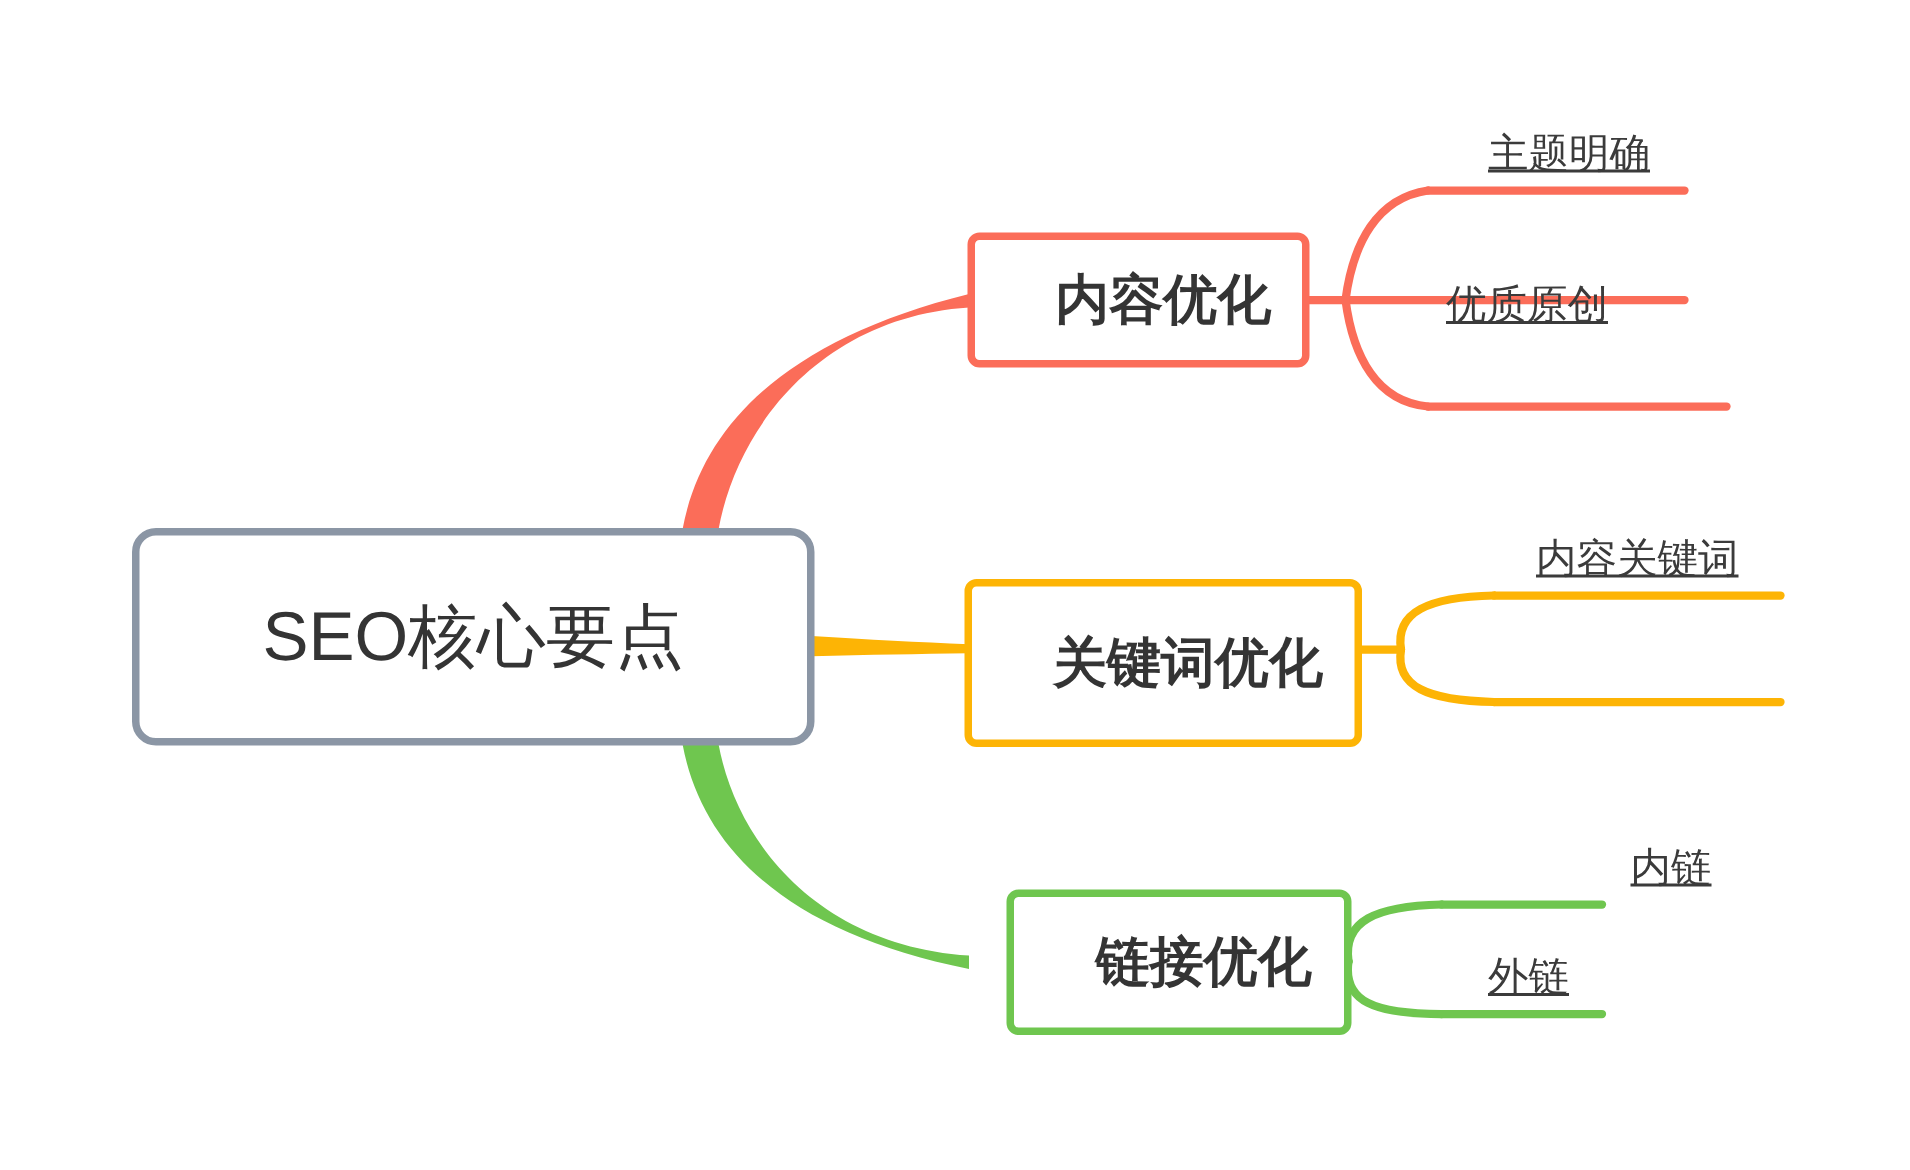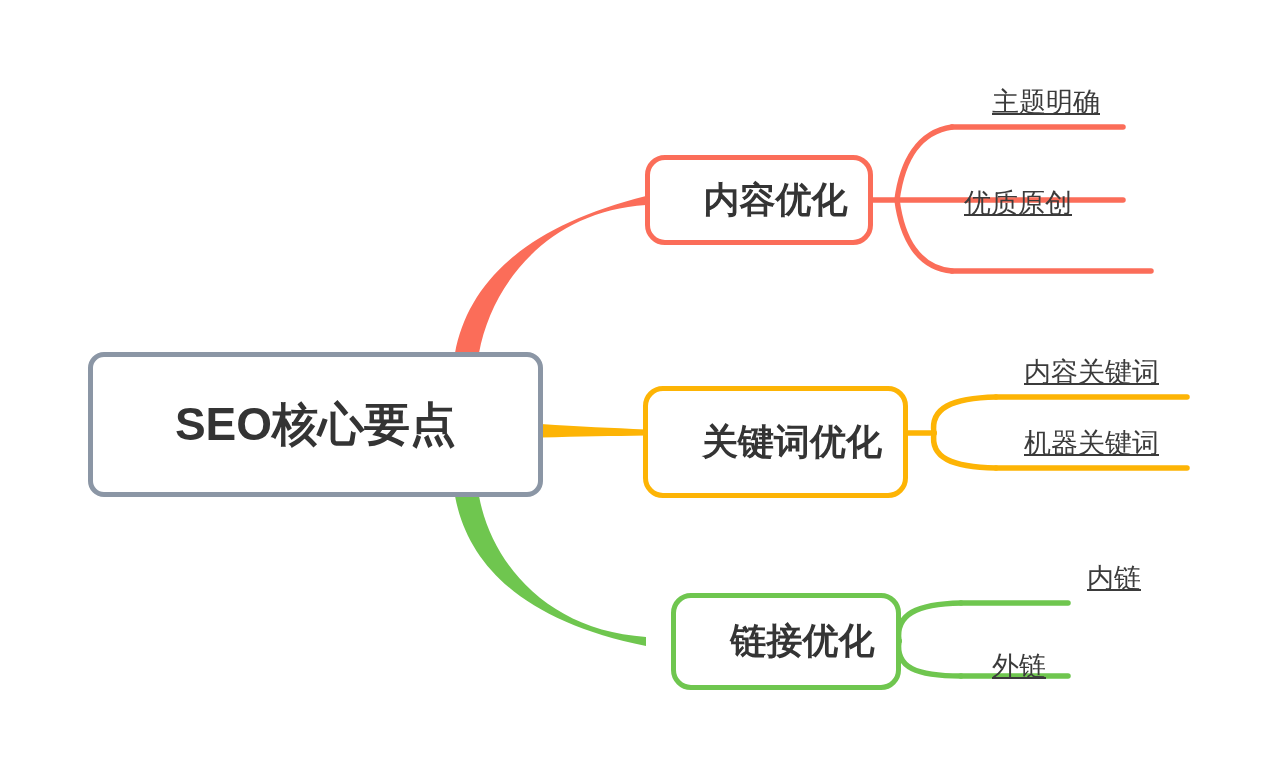--- a/index.html
+++ b/index.html
@@ -31,24 +31,24 @@
     color: #343434;
     white-space: nowrap;
     cursor: default;
   }
   .node-root {
     left: 88px; top: 352px;
     width: 455px; height: 145px;
     border: 5px solid #8b96a5;
     border-radius: 16px;
     font-size: 46px;
-    font-weight: bold;
+    font-weight: normal;
   }
   .node-branch {
-    border-radius: 20px;
+    border-radius: 8px;
     font-size: 36px;
     font-weight: bold;
     padding-left: 33px;
   }
   .node-content {
     left: 645px; top: 155px;
     width: 228px; height: 90px;
     border: 5px solid #fb6d59;
   }
   .node-keyword {
@@ -72,21 +72,21 @@
     white-space: nowrap;
     cursor: default;
     text-decoration: underline;
   }
   .leaf-t1 { left: 992px;  top: 85px; }
   .leaf-t2 { left: 964px;  top: 158px; margin-top: 28px; }
   .leaf-t3 { left: 992px;  top: 228px; }
   .leaf-k1 { left: 1024px; top: 355px; }
   .leaf-k2 { left: 1024px; top: 426px; }
   .leaf-l1 { left: 1040px;  top: 561px; margin-left: 47px; }
-  .leaf-l2 { left: 992px;  top: 634px; margin-top: 15px; }
+  .leaf-l2 { left: 992px;  top: 634px; }
 </style>
 </head>
 <body>
 
 <div class="canvas">
 
   <svg id="connector-layer" viewBox="0 0 1273 780" xmlns="http://www.w3.org/2000/svg">
 
     <path stroke="none" d="M455 353 C468 283 525 226 646 196 L646 205 C550 211 492 282 479 353 Z" fill="#fb6d59"></path>
 
@@ -131,18 +131,17 @@
     <span>关键词优化</span>
   </div>
   <div class="node node-branch node-link">
     <span>链接优化</span>
   </div>
 
   <div class="leaf leaf-t1">主题明确</div>
   <div class="leaf leaf-t2">优质原创</div>
 
   <div class="leaf leaf-k1">内容关键词</div>
-  <div class="leaf leaf-k2">机器关键词</div>
 
   <div class="leaf leaf-l1">内链</div>
   <div class="leaf leaf-l2">外链</div>
 
 </div>
 
 </body></html>

